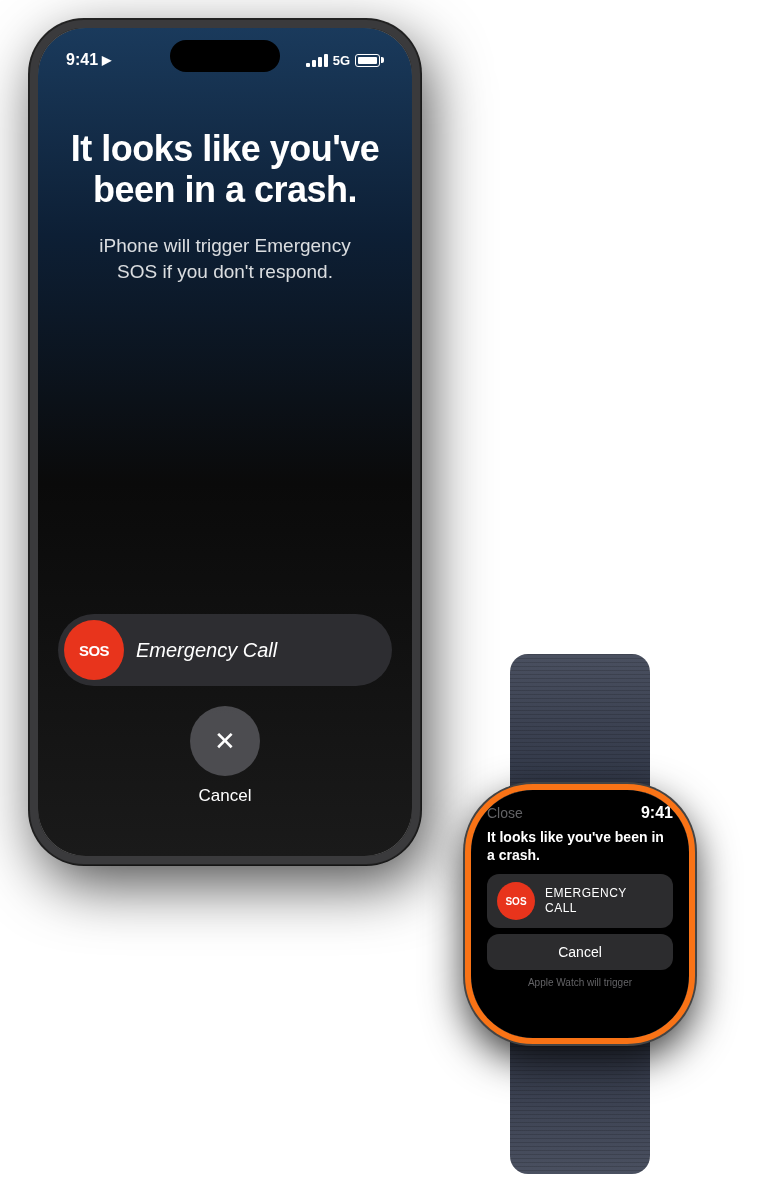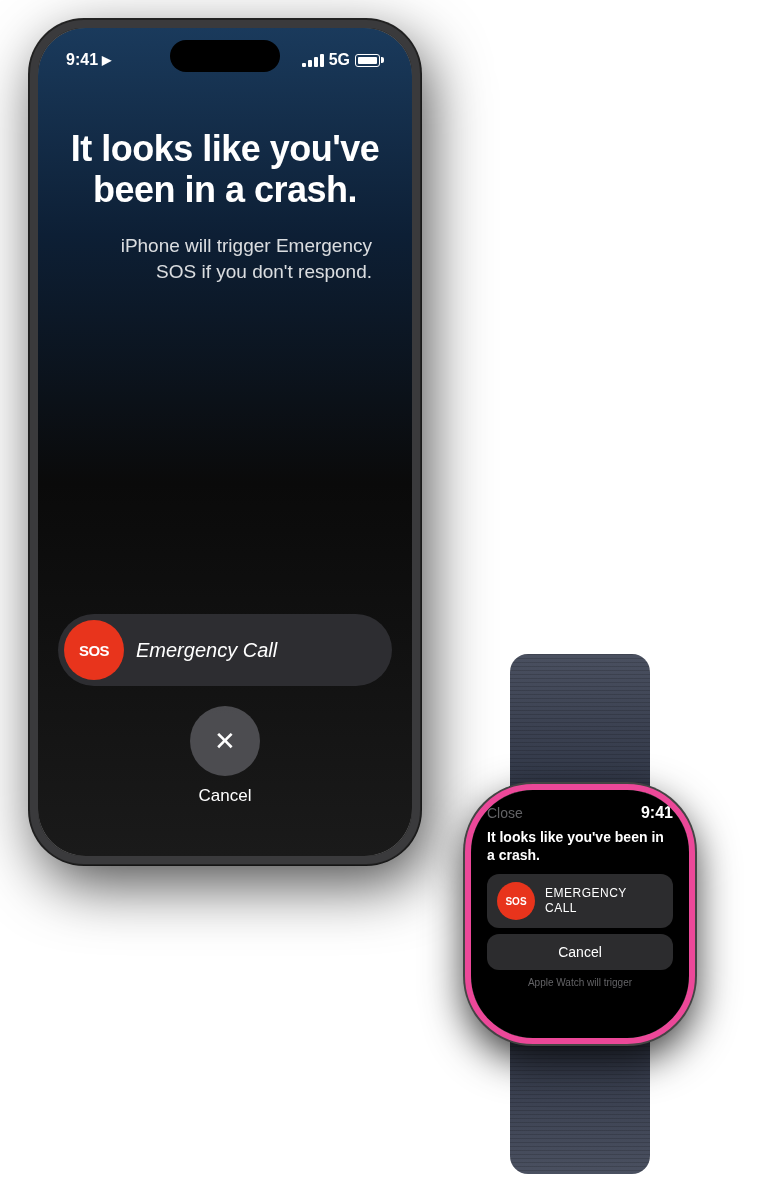--- a/index.html
+++ b/index.html
@@ -131,21 +131,21 @@
       font-weight: 800;
       text-align: center;
       line-height: 1.15;
       margin-bottom: 22px;
       letter-spacing: -0.5px;
     }
 
     .crash-subtitle {
       color: rgba(255,255,255,0.85);
       font-size: 19px;
-      text-align: right;
+      text-align: center;
       line-height: 1.4;
       font-weight: 400;
       padding: 0 10px;
     }
 
     
     .iphone-bottom {
       padding: 0 20px 50px;
       display: flex;
       flex-direction: column;
@@ -283,21 +283,21 @@
 
     .watch-case {
       position: absolute;
       top: 50%;
       left: 50%;
       transform: translate(-50%, -50%);
       width: 230px;
       height: 260px;
       background: #1c1c1e;
       border-radius: 68px;
-      border: 6px solid #ec4899;
+      border: 6px solid #f97316;
       box-shadow:
         0 0 0 2px #444,
         0 15px 40px rgba(0,0,0,0.8),
         inset 0 0 0 1px #555;
       z-index: 3;
       overflow: hidden;
     }
 
     .watch-crown {
       position: absolute;
@@ -406,21 +406,21 @@
 
     .watch-footer {
       color: #636366;
       font-size: 10px;
       text-align: center;
       line-height: 1.3;
     }
 
     
     .network-badge {
-      font-size: 16px;
+      font-size: 13px;
       font-weight: 700;
     }
 
     
     .battery-icon {
       display: inline-flex;
       align-items: center;
       position: relative;
     }
 

